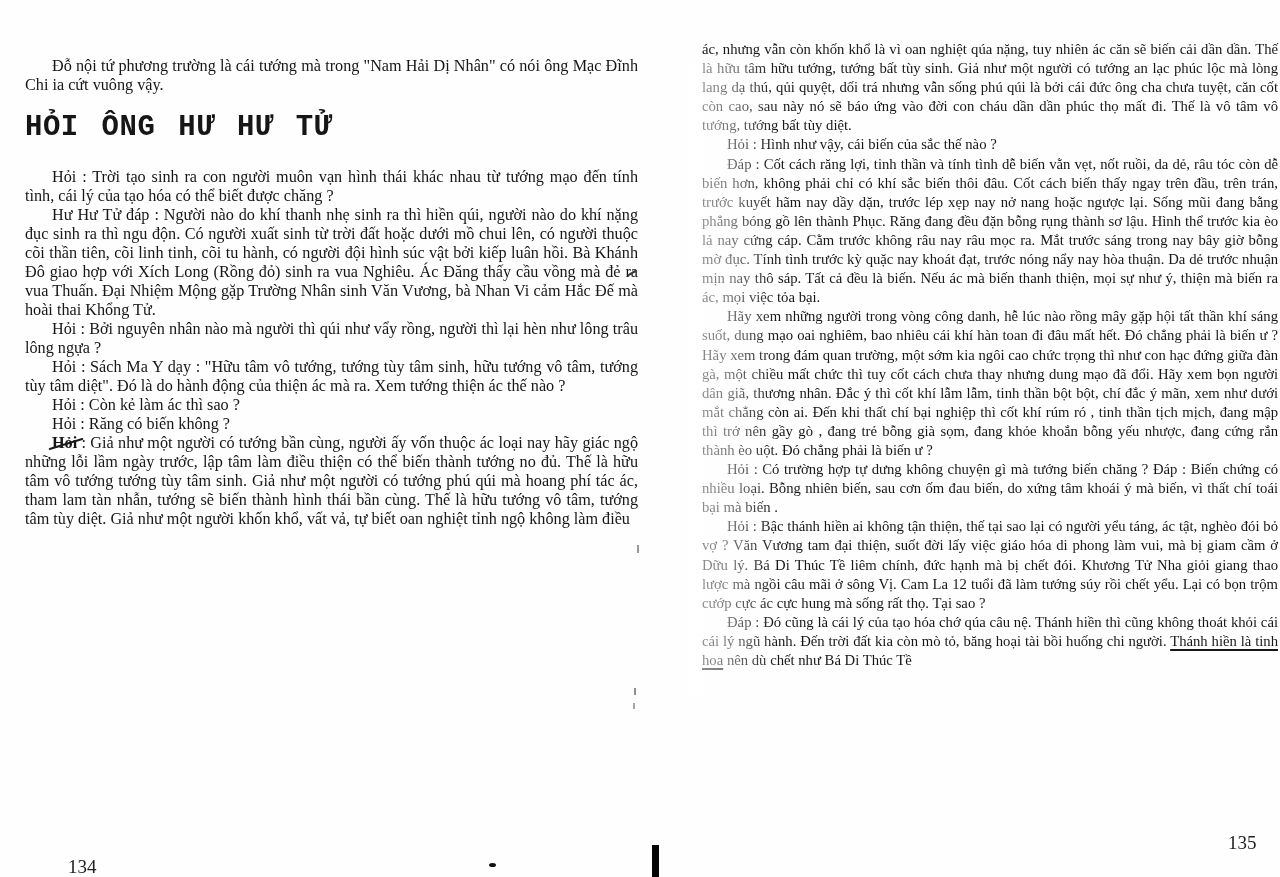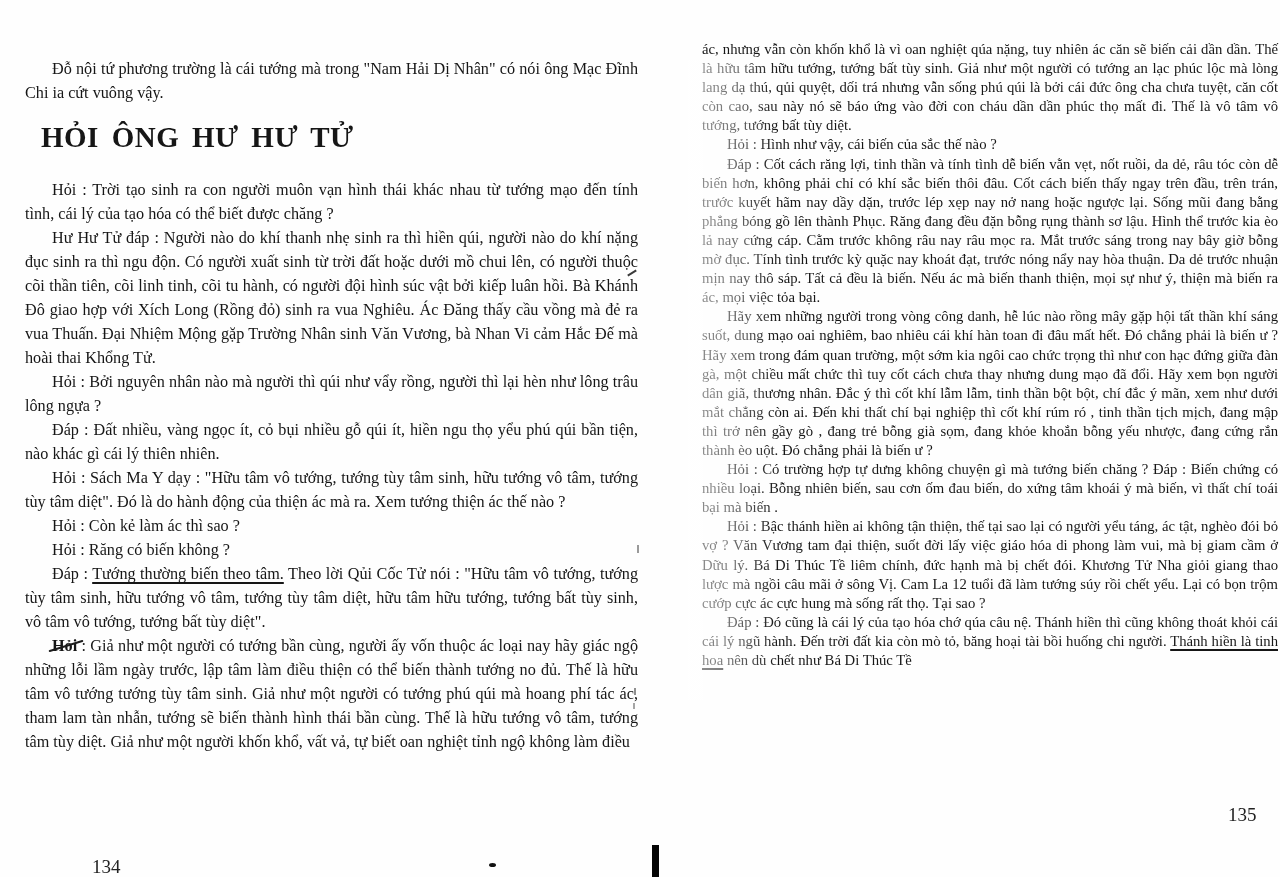--- a/index.html
+++ b/index.html
@@ -7,27 +7,27 @@
     width:1280px;height:877px;overflow:hidden;
     background:#ffffff;
     font-family:"Liberation Serif","DejaVu Serif",serif;
     color:#161616;
   }
   .spread{position:relative;width:1280px;height:877px;background:#fefefe;}
 
   
   .page-left{position:absolute;left:25px;top:57px;width:613px;}
   .page-left .para{
-    margin:0;font-size:16.2px;line-height:24px;
+    margin:0;font-size:16.2px;line-height:19px;
     text-align:justify;text-indent:27px;
   }
   .page-left .heading{
-    margin:16px 0 24px 16px;font-size:29px;font-weight:bold;
+    margin:16px 0 24px 0;font-size:29px;font-weight:bold;
     letter-spacing:0.5px;word-spacing:5px;text-indent:0;
-    font-family:Liberation Serif, serif;
+    font-family:Liberation Mono, monospace;
   }
 
   
   .page-right{position:absolute;left:702px;top:40px;width:576px;}
   .page-right .para{
     margin:0;font-size:14.7px;line-height:19.1px;
     text-align:justify;text-indent:25px;
   }
   .para.noindent{text-indent:0;}
 
@@ -41,22 +41,22 @@
   .underline{text-decoration:underline;text-decoration-thickness:1.5px;text-underline-offset:3px;}
 
   .scribbled{position:relative;display:inline-block;text-indent:0;font-weight:bold;}
   .scribbled::after{
     content:"";position:absolute;left:-4px;right:-7px;top:46%;height:2px;
     background:#1c1c1c;transform:rotate(-17deg);border-radius:2px;
   }
 
   
   .pagenum{position:absolute;font-size:19px;color:#222;}
-  .pagenum-left{left:92px;top:856px;text-align:center;}
-  .pagenum-right{left:1228px;top:804px;}
+  .pagenum-left{left:68px;top:856px;text-align:center;}
+  .pagenum-right{left:1228px;top:832px;}
 
   
   .gutter-bar{position:absolute;left:652px;top:845px;width:7px;height:32px;background:#050505;}
   .ink-speck{position:absolute;left:489px;top:863px;width:7px;height:4px;background:#111;border-radius:50%;}
   .margin-tick{position:absolute;left:627px;top:272px;width:10px;height:2px;background:#3a3a3a;transform:rotate(-32deg);}
   .edge-dash-1{position:absolute;left:634px;top:688px;width:2px;height:7px;background:#8f8f8f;}
   .edge-dash-2{position:absolute;left:633px;top:703px;width:2px;height:6px;background:#a5a5a5;}
   .edge-dash-3{position:absolute;left:637px;top:545px;width:2px;height:8px;background:#9a9a9a;}
 </style>
 </head>
@@ -66,25 +66,23 @@
 
   <div class="page-left">
     <div id="left-intro">
         <p class="para"><span>Đỗ nội tứ phương trường là cái tướng mà trong "Nam Hải Dị Nhân" có nói ông Mạc Đĩnh Chi ia cứt vuông vậy.</span></p>
       </div>
     <h1 class="heading">HỎI ÔNG HƯ HƯ TỬ</h1>
     <div id="left-body">
         <p class="para"><span>Hỏi : Trời tạo sinh ra con người muôn vạn hình thái khác nhau từ tướng mạo đến tính tình, cái lý của tạo hóa có thể biết được chăng ?</span></p>
         <p class="para"><span>Hư Hư Tử đáp : Người nào do khí thanh nhẹ sinh ra thì hiền qúi, người nào do khí nặng đục sinh ra thì ngu độn. Có người xuất sinh từ trời đất hoặc dưới mồ chui lên, có người thuộc cõi thần tiên, cõi linh tinh, cõi tu hành, có người đội hình súc vật bởi kiếp luân hồi. Bà Khánh Đô giao hợp với Xích Long (Rồng đỏ) sinh ra vua Nghiêu. Ác Đăng thấy cầu vồng mà đẻ ra vua Thuấn. Đại Nhiệm Mộng gặp Trường Nhân sinh Văn Vương, bà Nhan Vi cảm Hắc Đế mà hoài thai Khổng Tử.</span></p>
         <p class="para"><span>Hỏi : Bởi nguyên nhân nào mà người thì qúi như vẩy rồng, người thì lại hèn như lông trâu lông ngựa ?</span></p>
-        <p class="para"><span>Đáp : Đất nhiều, vàng ngọc ít, cỏ bụi nhiều gỗ qúi ít, hiền ngu thọ yểu phú qúi bần tiện, nào khác gì cái lý thiên nhiên.</span></p>
         <p class="para"><span>Hỏi : Sách Ma Y dạy : "Hữu tâm vô tướng, tướng tùy tâm sinh, hữu tướng vô tâm, tướng tùy tâm diệt". Đó là do hành động của thiện ác mà ra. Xem tướng thiện ác thế nào ?</span></p>
         <p class="para"><span>Hỏi : Còn kẻ làm ác thì sao ?</span></p>
         <p class="para"><span>Hỏi : Răng có biến không ?</span></p>
-        <p class="para"><span>Đáp : </span><span class="underline">Tướng thường biến theo tâm.</span><span> Theo lời  Qủi  Cốc  Tử  nói : "Hữu tâm vô tướng, tướng tùy tâm sinh, hữu tướng vô  tâm,  tướng tùy tâm diệt, hữu tâm hữu tướng, tướng bất tùy sinh, vô  tâm  vô tướng, tướng bất tùy diệt".</span></p>
         <p class="para"><span class="scribbled">Hỏi</span><span> : Giả như một người có tướng bần cùng, người  ấy  vốn  thuộc ác loại nay hãy giác ngộ những lỗi lầm ngày trước,  lập  tâm  làm điều thiện có thể biến thành tướng no đủ. Thế  là  hữu  tâm  vô tướng tướng tùy tâm sinh. Giả như một người có tướng phú  qúi  mà hoang phí tác ác, tham lam tàn nhẫn, tướng sẽ biến thành  hình thái bần cùng. Thế  là  hữu tướng vô tâm, tướng tâm tùy diệt. Giả như một người khốn khổ, vất vả, tự biết oan  nghiệt  tỉnh  ngộ  không làm điều</span></p>
       </div>
   </div>
 
   <div class="page-right">
     <div id="right-body">
         <p class="para noindent"><span>ác, nhưng vẫn còn khốn khổ là vì oan  nghiệt  qúa  nặng, tuy nhiên ác căn sẽ biến cải dần dần. Thế là hữu tâm hữu  tướng, tướng bất tùy sinh. Giả như một người có tướng an  lạc  phúc  lộc mà lòng lang dạ thú, qủi quyệt, dối trá nhưng vẫn  sống  phú  qúi là bởi cái đức ông cha chưa tuyệt, căn cốt còn cao,  sau  này nó sẽ báo ứng vào đời con cháu dần dần phúc thọ mất đi.  Thế  là  vô tâm vô tướng, tướng bất tùy diệt.</span></p>
         <p class="para"><span>Hỏi : Hình như vậy, cái biến của sắc thế nào ?</span></p>
         <p class="para"><span>Đáp : Cốt cách răng lợi, tinh thần và  tính  tình  dễ  biến  vằn vẹt,  nốt ruồi, da dẻ, râu tóc còn dễ biến hơn, không phải chỉ  có khí sắc biến thôi đâu. Cốt cách biến thấy  ngay  trên  đầu,  trên trán,  trước kuyết hãm nay dầy dặn,  trước  lép xẹp  nay  nở  nang hoặc ngược lại. Sống mũi đang bằng phẳng bóng gồ lên thành Phục.  Răng đang đều đặn bỗng rụng thành sơ lậu. Hình thể  trước kia  èo lả nay cứng cáp. Cằm trước không râu nay râu mọc  ra.  Mắt  trước sáng trong nay bây giờ bỗng mờ đục. Tính tình trước kỳ  quặc  nay khoát đạt, trước nóng nẩy nay hòa thuận. Da dẻ  trước  nhuận  mịn nay thô sáp. Tất cả đều là biến. Nếu ác mà biến thanh thiện,  mọi sự như ý, thiện mà biến ra ác, mọi việc tỏa bại.</span></p>
         <p class="para"><span>Hãy xem những người trong vòng công danh,  hễ lúc  nào  rồng  mây gặp hội tất thần khí sáng suốt, dung mạo oai  nghiêm,  bao  nhiêu cái khí hàn toan đi đâu mất hết. Đó chẳng phải là biến  ư  ?  Hãy xem trong đám quan trường, một sớm kia ngôi cao  chức  trọng  thì như con hạc đứng giữa đàn gà, một chiều  mất  chức  thì  tuy  cốt cách chưa thay nhưng dung mạo đã đổi. Hãy xem bọn người dân  giã, thương nhân. Đắc ý thì cốt khí lẫm lẫm, tinh thần  bột  bột,  chí đắc ý mãn, xem như dưới mắt chẳng còn ai. Đến khi  thất  chí  bại nghiệp thì cốt khí rúm ró , tinh thần tịch  mịch,  đang  mập  thì trở nên gầy gò , đang trẻ bỗng già  sọm,  đang khỏe  khoắn  bỗng yếu nhược, đang cứng rắn thành èo uột. Đó chẳng phải là biến ư ?</span></p>

